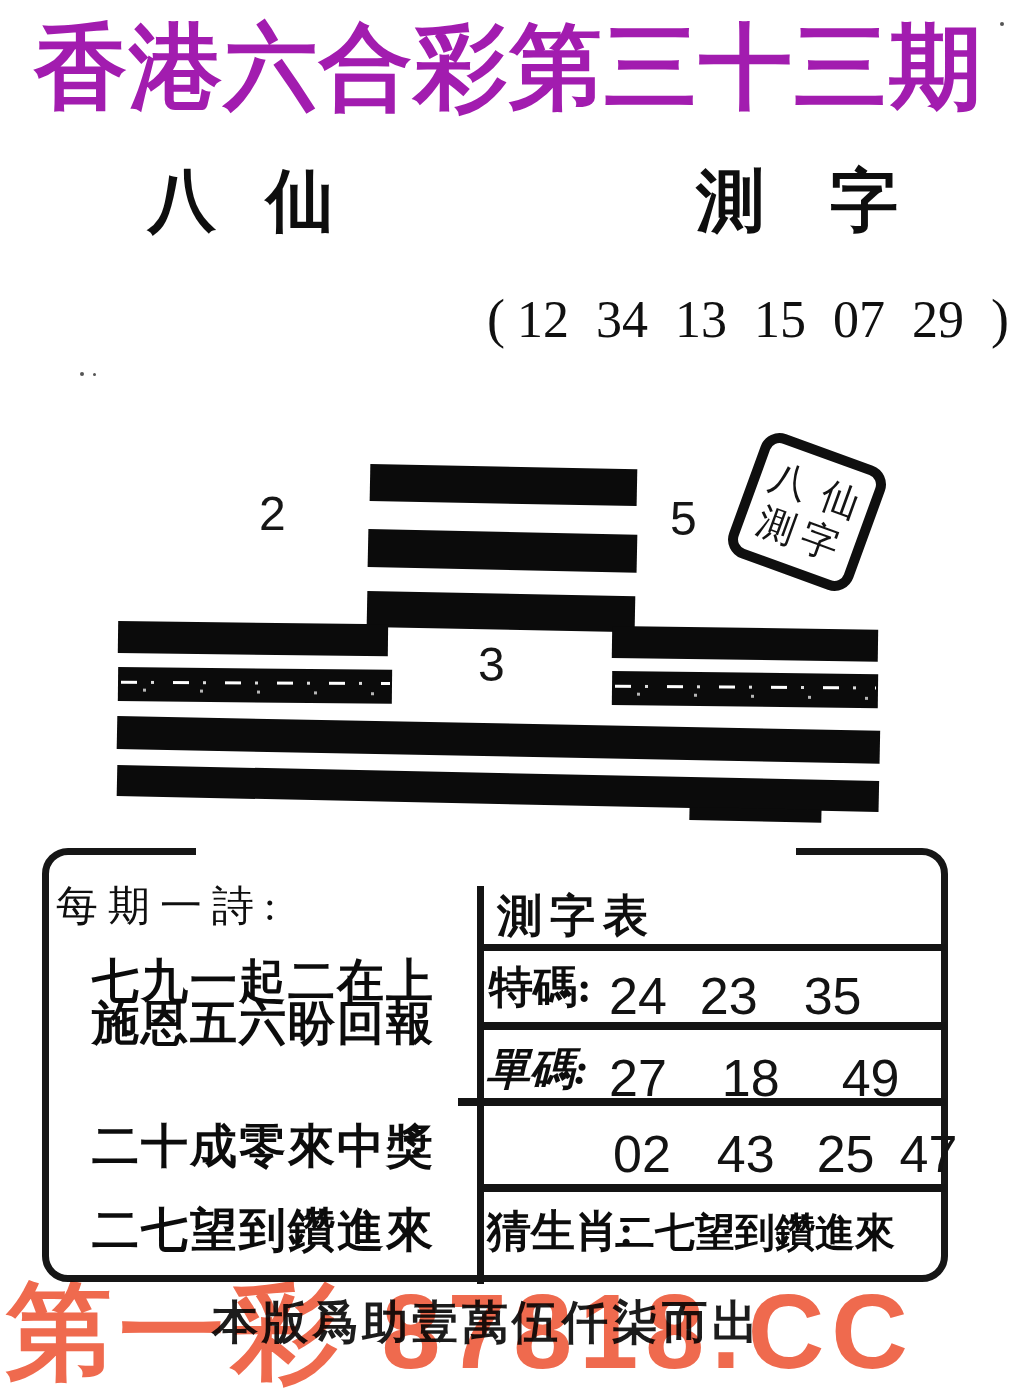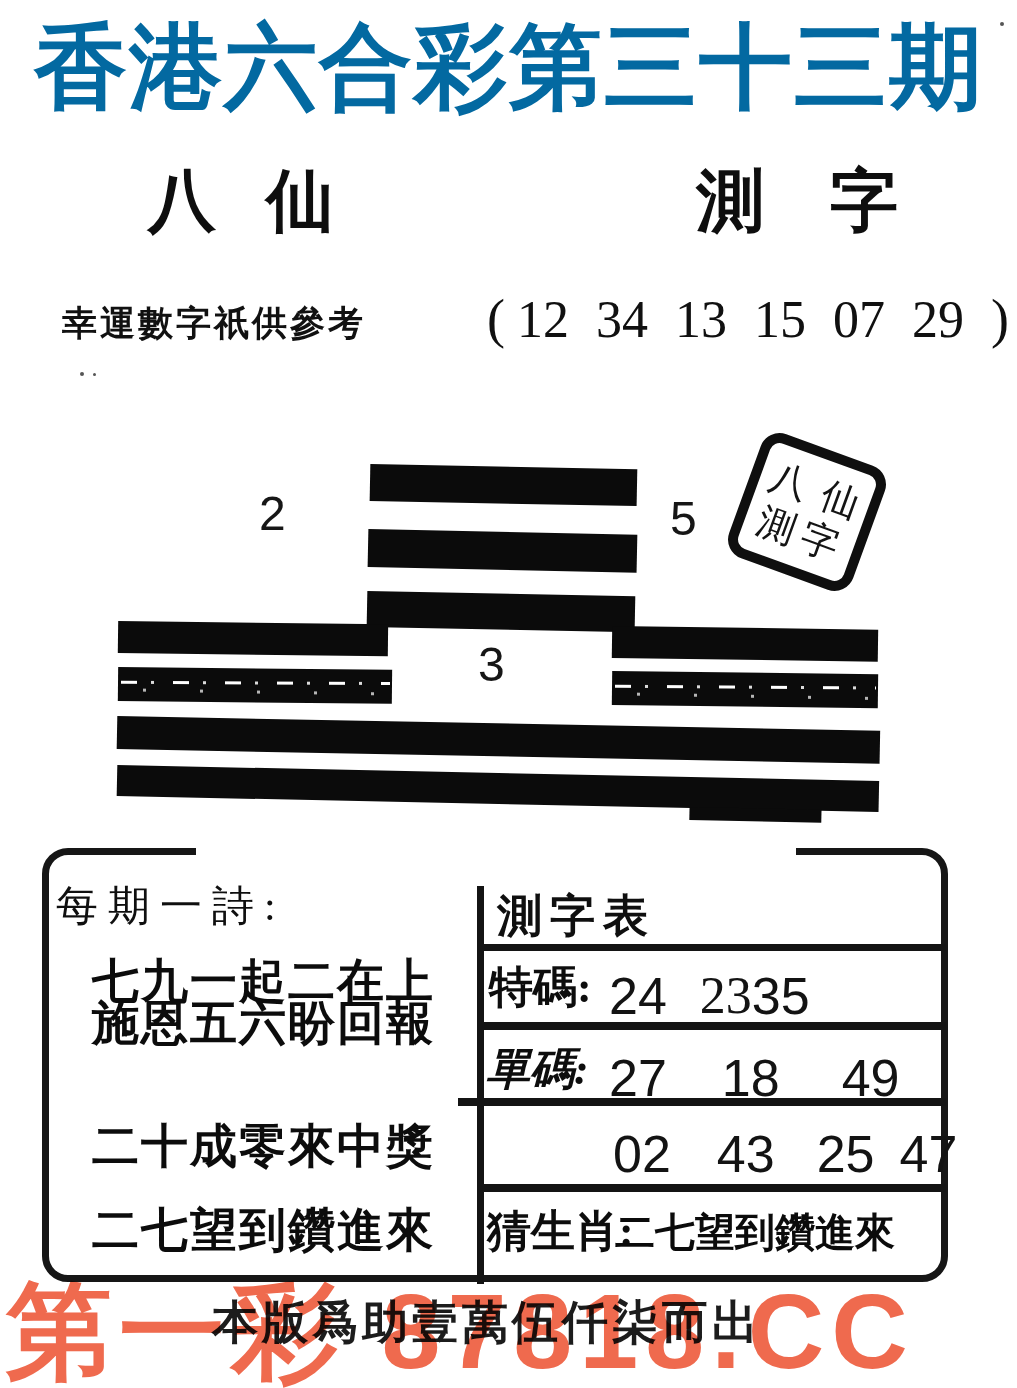--- a/index.html
+++ b/index.html
@@ -6,21 +6,21 @@
   .page{
     position:relative;width:1017px;height:1388px;margin:0 auto;
     background:#ffffff;overflow:hidden;color:#161616;
     font-family:"Liberation Serif",serif;
   }
   .abs{position:absolute;}
 
   
   .title{
     left:34px;top:16px;width:958px;height:104px;line-height:104px;
-    font-size:93px;font-weight:700;letter-spacing:2px;color:#0369a1;
+    font-size:93px;font-weight:700;letter-spacing:2px;color:#a21caf;
     white-space:nowrap;
   }
   .subtitle-left{left:148px;top:156px;font-size:68px;font-weight:700;letter-spacing:50px;white-space:nowrap;color:#0e0e0e;}
   .subtitle-right{left:696px;top:156px;font-size:68px;font-weight:700;letter-spacing:66px;white-space:nowrap;color:#0e0e0e;}
 
   .lucky-label{left:62px;top:300px;font-size:35px;font-weight:700;letter-spacing:3px;color:#111;}
   .lucky-numbers{left:487px;top:288px;font-size:52px;font-weight:400;color:#101010;display:flex;align-items:baseline;white-space:nowrap;}
   .lucky-numbers .num{margin-right:27px;}
   .lucky-numbers .num:last-of-type{margin-right:6px;}
   .lucky-numbers .paren{font-size:54px;}
@@ -80,21 +80,20 @@
 </style>
 </head>
 <body>
 
 <div class="page">
 
   <div class="abs title">香港六合彩第三十三期</div>
   <div class="abs subtitle-left">八仙</div>
   <div class="abs subtitle-right">測字</div>
 
-  <div class="abs lucky-label">幸運數字祇供參考</div>
   <div class="abs lucky-numbers">
     <span class="paren" style="margin-right:12px;">(</span>
     <span class="num">12</span>
     <span class="num">34</span>
     <span class="num">13</span>
     <span class="num">15</span>
     <span class="num">07</span>
     <span class="num">29</span>
     <span class="paren">)</span>
   </div>
@@ -134,21 +133,21 @@
   <div class="abs poem-line" style="top:950px;">七九一起二在上</div>
   <div class="abs poem-line" style="top:992px;">施恩五六盼回報</div>
   <div class="abs poem-line" style="top:1115px;text-align:right;">二十成零來中獎</div>
   <div class="abs poem-line" style="top:1199px;">二七望到鑽進來</div>
 
   <div class="abs tbl-header">測字表</div>
 
   <div class="abs row-label" style="left:489px;top:958px;">特碼:</div>
   <div class="abs row-nums" style="left:609px;top:966px;text-align:center;">
     <span style="margin-right:33px;">24</span>
-    <span style="font-family:Liberation Serif, serif;">23</span>
+    <span style="margin-right:46px;">23</span>
     <span>35</span>
   </div>
 
   <div class="abs row-label" style="left:486px;top:1040px;font-style:italic;">單碼:</div>
   <div class="abs row-nums" style="left:609px;top:1048px;">
     <span style="margin-right:55px;">27</span>
     <span style="margin-right:62px;">18</span>
     <span>49</span>
   </div>
 

